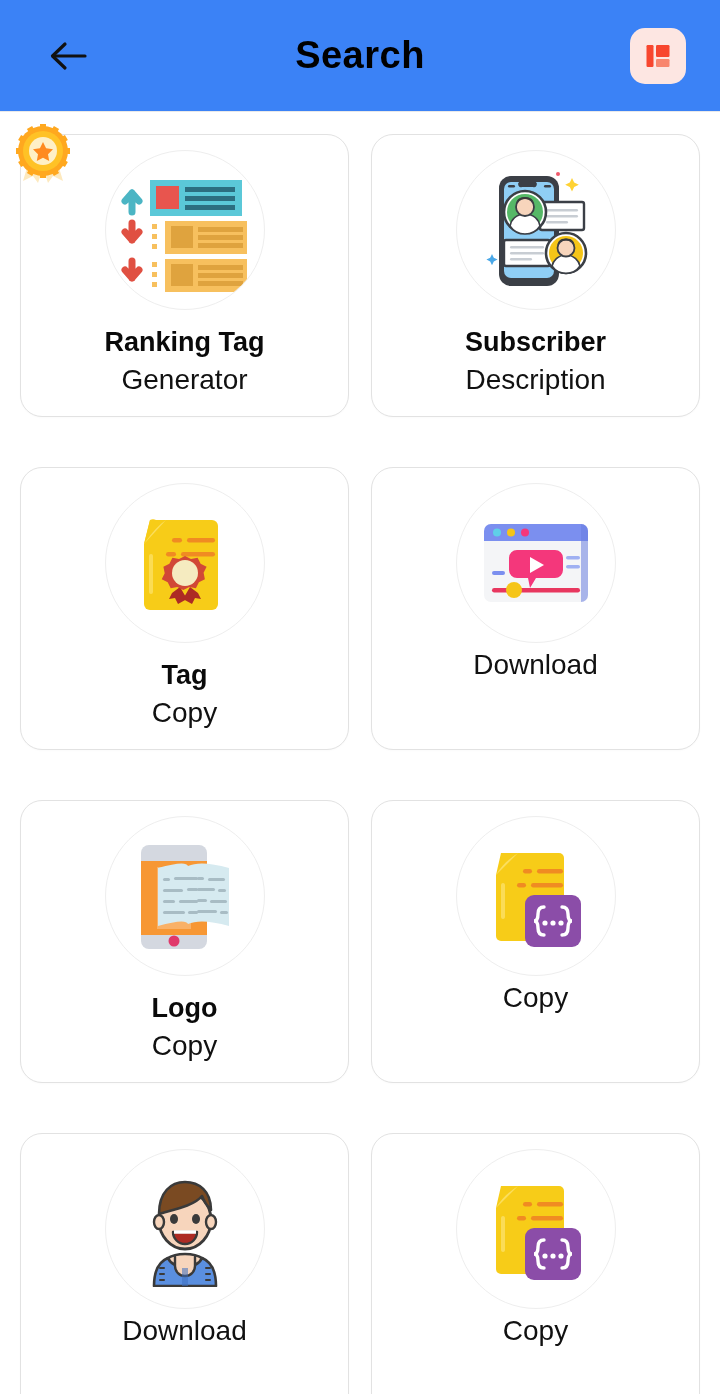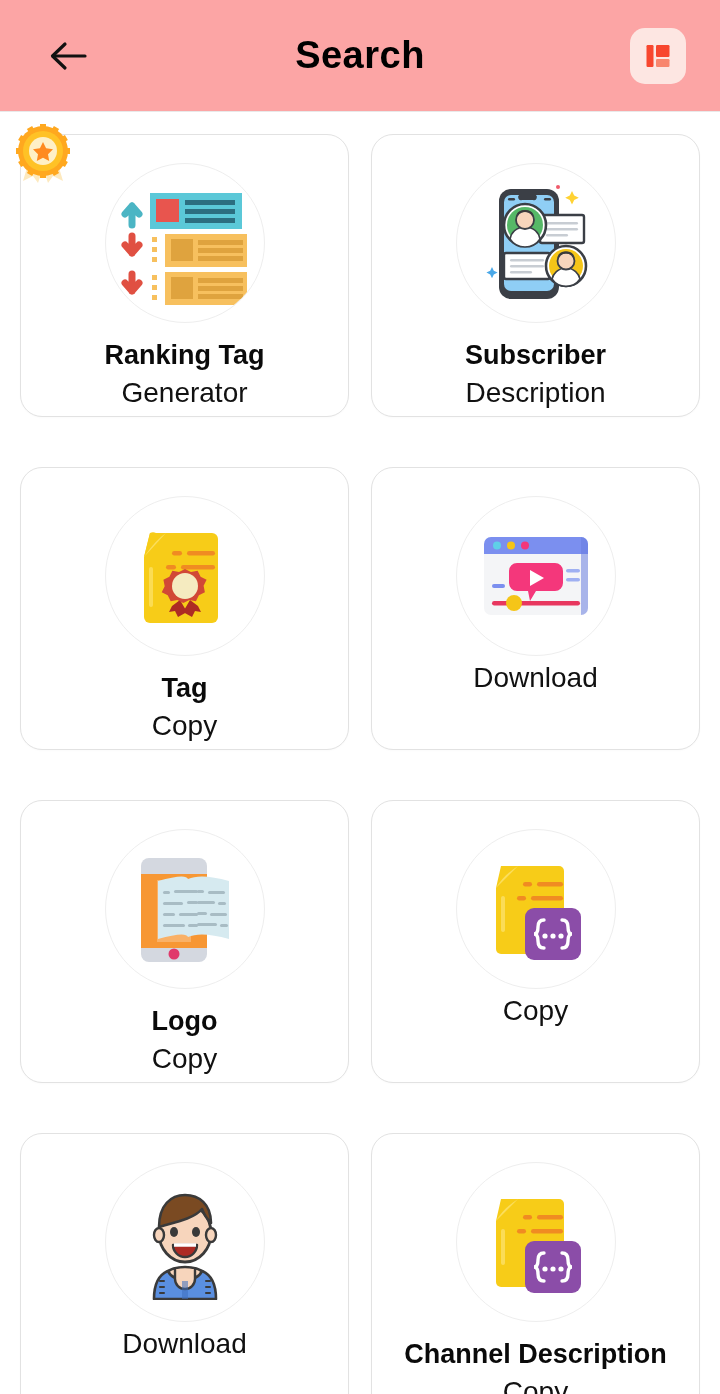--- a/index.html
+++ b/index.html
@@ -12,21 +12,21 @@
 
   
   .header {
     position: relative;
     height: 112px;
     border-bottom: 1px solid #e9e9e9;
     display: flex;
     align-items: center;
     justify-content: space-between;
     padding: 0 34px 0 40px;
-    background: #fca5a5;
+    background: #3b82f6;
   }
   .back-btn {
     width: 56px; height: 56px;
     display: flex; align-items: center; justify-content: center;
     cursor: pointer;
   }
   .page-title {
     position: absolute;
     left: 0; right: 0;
     text-align: center;
@@ -57,21 +57,21 @@
   .card {
     position: relative;
     background: #ffffff;
     border: 1px solid #e2e2e2;
     border-radius: 22px;
     height: 283px;
     display: flex;
     flex-direction: column;
     align-items: center;
     justify-content: flex-start;
-    padding-top: 28px;
+    padding-top: 15px;
     cursor: pointer;
     box-shadow: 0 1px 2px rgba(0,0,0,0.02);
   }
   .icon-circle {
     width: 160px; height: 160px;
     border-radius: 50%;
     border: 1px solid #eeeeee;
     display: flex; align-items: center; justify-content: center;
     background: #fff;
     overflow: hidden;
@@ -362,17 +362,16 @@
         <rect x="46" y="52" width="9" height="4.5" rx="2.2" fill="#F08B22"></rect>
         <rect x="60" y="52" width="32" height="4.5" rx="2.2" fill="#F08B22"></rect>
         <rect x="54" y="64" width="56" height="52" rx="9" fill="#8B4DA8"></rect>
         <path d="M73 76 q-6 0 -6 7 q0 7 -4 7 q4 0 4 7 q0 7 6 7" stroke="#fff" stroke-width="3.4" fill="none" stroke-linecap="round"></path>
         <path d="M91 76 q6 0 6 7 q0 7 4 7 q-4 0 -4 7 q0 7 -6 7" stroke="#fff" stroke-width="3.4" fill="none" stroke-linecap="round"></path>
         <circle cx="74" cy="92" r="2.6" fill="#fff"></circle>
         <circle cx="82" cy="92" r="2.6" fill="#fff"></circle>
         <circle cx="90" cy="92" r="2.6" fill="#fff"></circle>
       </svg>
     </div>
-    <div class="card-title">Channel Description</div>
     <div class="card-sub">Copy</div>
   </div>
 
 </div>
 
 </body></html>

